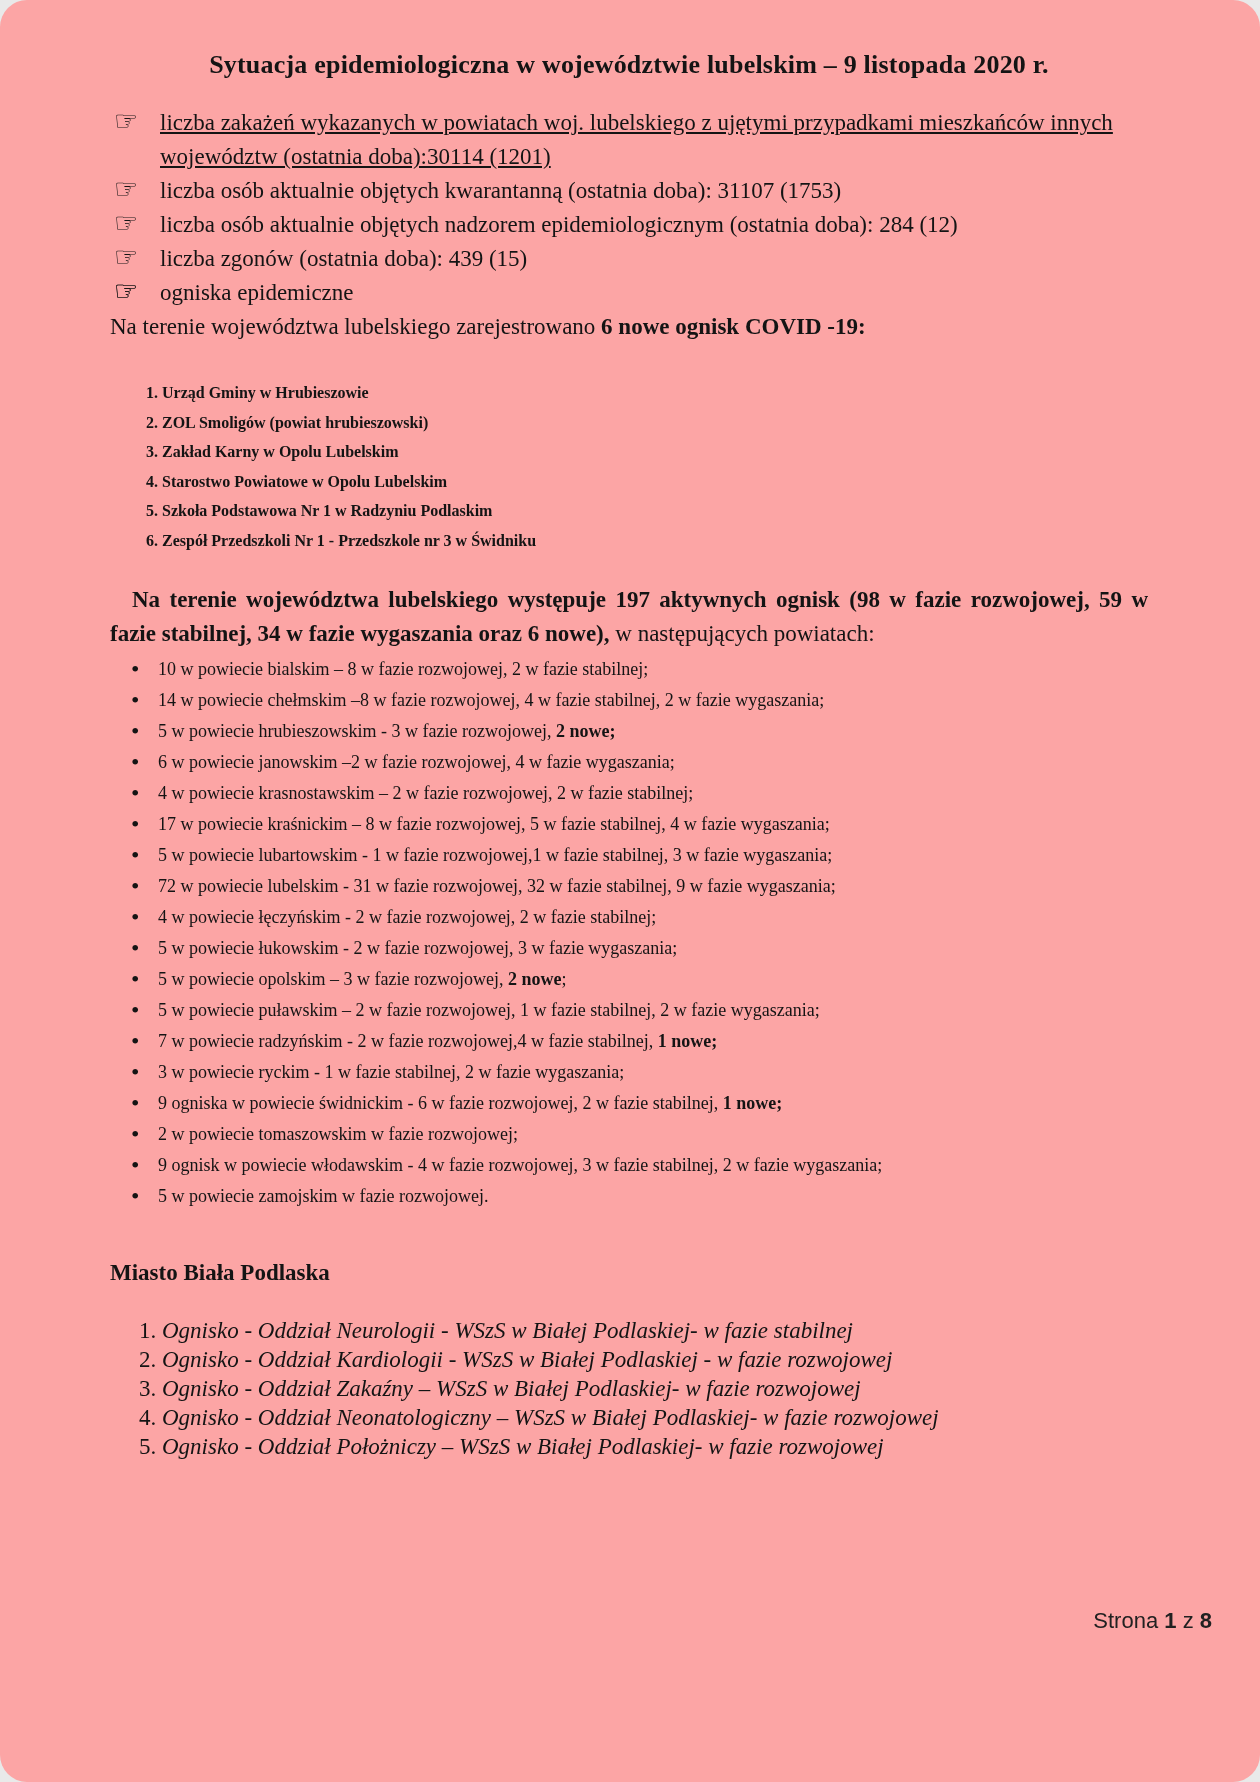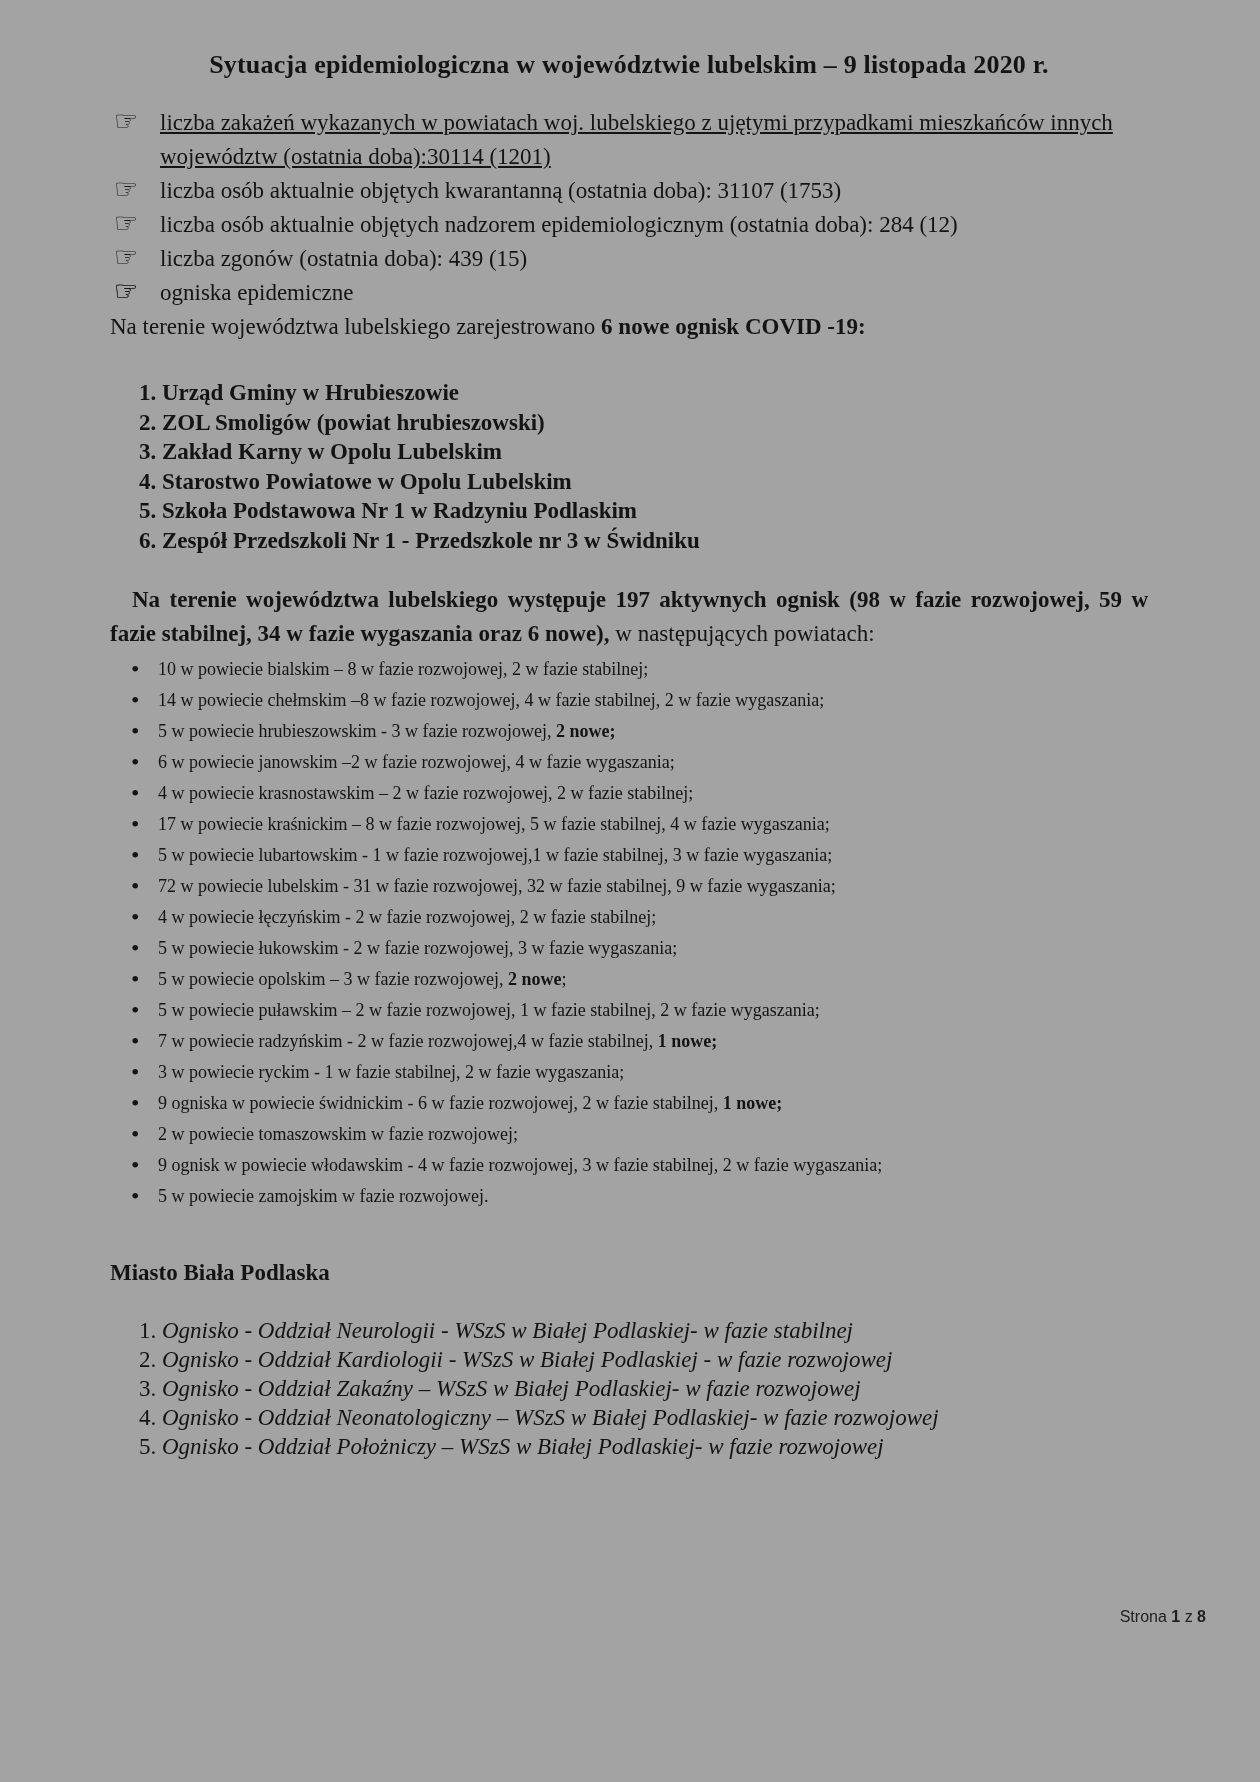--- a/index.html
+++ b/index.html
@@ -1,24 +1,25 @@
 <!DOCTYPE html>
 <html lang="pl"><head>
 <meta charset="utf-8">
 <style>
   * { margin:0; padding:0; box-sizing:border-box; }
   html,body { background:#e9e9e9; }
   .page {
     position:relative;
     width:1260px; height:1782px;
-    background:#a3a3a3;
+    background:#fca5a5;
     color:#141414;
     font-family:"Liberation Serif", serif;
     padding:48px 112px 0 110px;
     overflow:hidden;
+    border-radius:27px;
   }
   .title {
     font-size:26px; font-weight:bold;
     text-align:center; line-height:34px;
     margin-bottom:24px;
     letter-spacing:0.2px;
   }
   
   .hand-list { list-style:none; font-size:23px; }
   .hand-list li { position:relative; padding-left:50px; line-height:34px; }
@@ -27,21 +28,21 @@
     font-family:"DejaVu Sans", sans-serif;
     font-size:27px; font-weight:normal;
   }
   .hand-list li.underline .hand-text { text-decoration:underline; }
   
   .intro { font-size:23px; line-height:34px; }
   .b { font-weight:bold; }
   
   .outbreak-list {
     margin:34px 0 0 14px; padding-left:38px;
-    font-size:23px; font-weight:bold;
+    font-size:16px; font-weight:bold;
   }
   .outbreak-list li { line-height:29.5px; }
   
   .summary {
     font-size:23px; line-height:34px;
     text-align:justify; text-indent:22px;
     margin-top:28px;
   }
   
   .county-list { list-style:none; margin-top:3px; padding-left:48px; font-size:18px; }
@@ -58,23 +59,23 @@
     margin-top:46px;
   }
   .ward-list {
     margin:28px 0 0 14px; padding-left:38px;
     font-size:23px; font-style:italic;
   }
   .ward-list li { line-height:29px; }
   .ward-list li::marker { font-style:normal; }
   
   .footer {
-    position:absolute; top:1608px; right:54px;
+    position:absolute; top:1608px; right:48px;
     font-family:"Liberation Sans", sans-serif;
-    font-size:16px; color:#212121;
+    font-size:22px; color:#212121;
   }
 </style>
 </head>
 <body>
 
 <div class="page">
 
   <h1 class="title">Sytuacja epidemiologiczna w województwie lubelskim – 9 listopada 2020 r.</h1>
 
   <ul class="hand-list">

